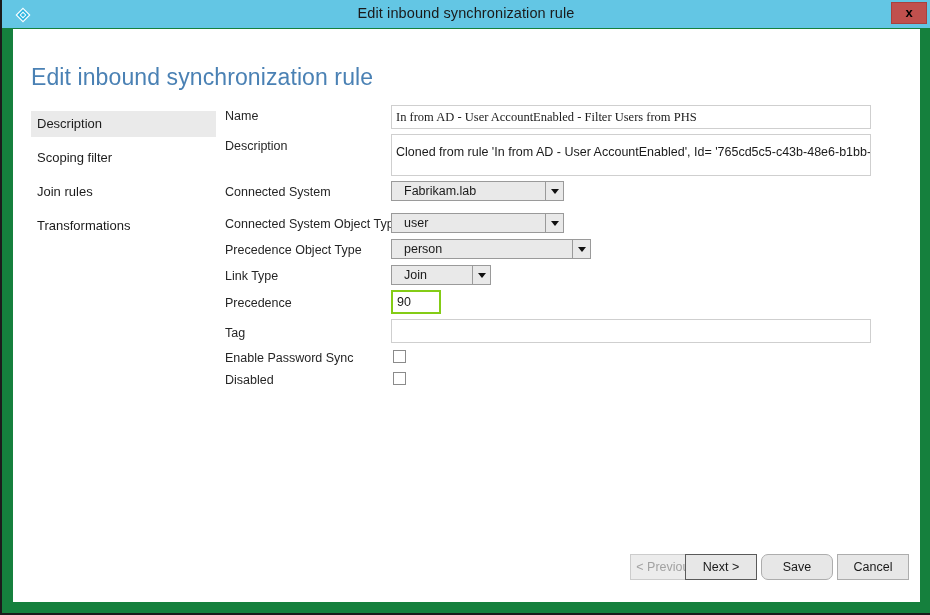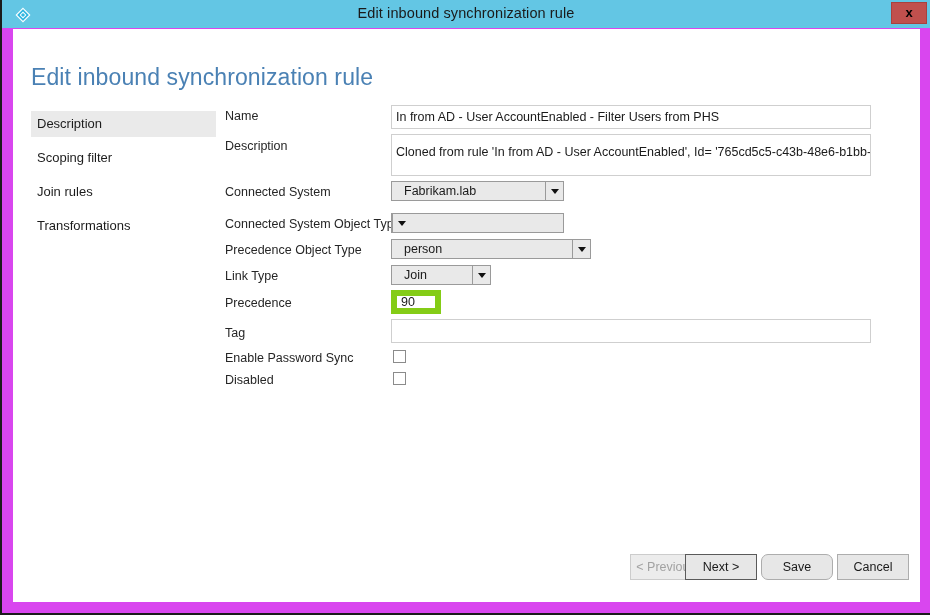--- a/index.html
+++ b/index.html
@@ -11,21 +11,21 @@
   body {
     font-family: "Liberation Sans", sans-serif;
     background: #ffffff;
   }
 
   
   #window {
     position: absolute;
     left: 0; top: 0;
     width: 930px; height: 615px;
-    background: #d946ef;
+    background: #15803d;
     border-left: 2px solid #1b1b1b;
     border-bottom: 2px solid #1b1b1b;
     border-right: 0;
     border-top: 0;
   }
 
   
   #titlebar {
     position: absolute;
     left: 0; top: 0;
@@ -117,21 +117,21 @@
     position: absolute;
     background: #ffffff;
     border: 1px solid #cfcfcf;
     font-family: "Liberation Sans", sans-serif;
     font-size: 12.5px;
     color: #1a1a1a;
     padding: 0 4px;
     outline: none;
   }
   .f-input.focused {
-    border: 6px solid #84cc16;
+    border: 2px solid #84cc16;
   }
   .f-textarea {
     position: absolute;
     background: #ffffff;
     border: 1px solid #cfcfcf;
     font-family: "Liberation Sans", sans-serif;
     font-size: 12.5px;
     color: #1a1a1a;
     padding: 10px 4px 0 4px;
     resize: none;
@@ -241,33 +241,34 @@
     <div id="sidebar">
       <div class="nav-item selected">Description</div>
       <div class="nav-item">Scoping filter</div>
       <div class="nav-item">Join rules</div>
       <div class="nav-item">Transformations</div>
     </div>
 
     <div id="form">
 
       <div class="f-label" style="left:212px; top:80px;">Name</div>
-      <input class="f-input" style="left: 378px; top: 76px; width: 480px; height: 24px;" value="In from AD - User AccountEnabled - Filter Users from PHS">
+      <input class="f-input" style="left: 378px; top: 76px; width: 480px; height: 24px; font-family: Liberation Serif, serif;" value="In from AD - User AccountEnabled - Filter Users from PHS">
 
       <div class="f-label" style="left:212px; top:110px;">Description</div>
       <textarea class="f-textarea" style="left: 378px; top: 105px; width: 480px; height: 42px;">Cloned from rule 'In from AD - User AccountEnabled', Id= '765cd5c5-c43b-48e6-b1bb-6822e73b1d14', A</textarea>
 
       <div class="f-label" style="left:212px; top:156px;text-align:right;">Connected System</div>
       <div class="combo" style="left:378px; top:152px; width:173px;">
         <div class="cval">Fabrikam.lab</div>
         <div class="carrow"></div>
       </div>
 
       <div class="f-label" style="left:212px; top:188px;">Connected System Object Type</div>
       <div class="combo" style="left:378px; top:184px; width:173px;">
+        <div class="cval">user</div>
         <div class="carrow"></div>
       </div>
 
       <div class="f-label" style="left:212px; top:214px;">Precedence Object Type</div>
       <div class="combo" style="left:378px; top:210px; width:200px;">
         <div class="cval">person</div>
         <div class="carrow"></div>
       </div>
 
       <div class="f-label" style="left:212px; top:240px;">Link Type</div>

